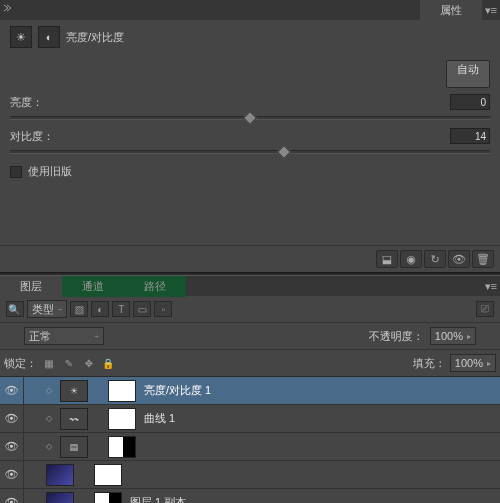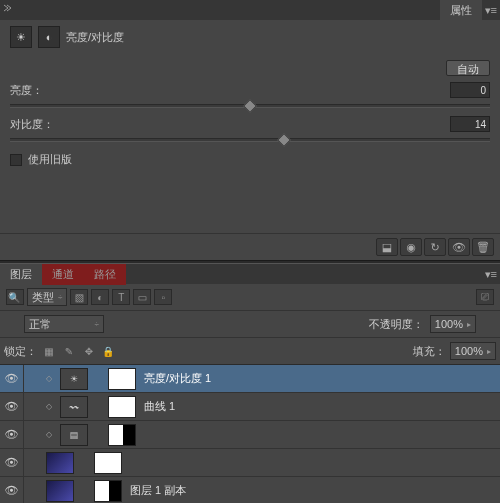--- a/index.html
+++ b/index.html
@@ -1,29 +1,29 @@
 <!DOCTYPE html>
 <html><head>
 <meta charset="utf-8">
 <style>
 *{margin:0;padding:0;box-sizing:border-box;font-family:"Microsoft YaHei",Arial,sans-serif;-webkit-font-smoothing:none}
 body{width:500px;height:503px;background:#454545;color:#ccc;font-size:11px;overflow:hidden}
 .panel{background:#454545}
 .panel-header{background:#363636;height:20px;display:flex;align-items:center}
-.tab{padding:3px 10px;background:#454545;font-size:11px;color:#ccc}
-.tab.inactive{background:#7f1d1d;color:#999}
+.tab{padding:3px 20px;background:#454545;font-size:11px;color:#ccc}
+.tab.inactive{background:#14532d;color:#999}
 .tab.clickable{cursor:pointer}
 .collapse-btn{width:14px;height:14px;margin-left:2px;margin-right:auto;cursor:pointer}
 .menu-btn{width:18px;text-align:center;cursor:pointer;color:#aaa}
 .props-body{padding:6px 10px}
 .adj-title{display:flex;align-items:center;gap:6px;margin-bottom:12px}
 .adj-icon{width:22px;height:22px;background:#333;border:1px solid #222;display:flex;align-items:center;justify-content:center;font-size:11px}
 .row{display:flex;align-items:center;margin:6px 0}
 .row-label{width:60px}
-.auto-btn{margin-left:auto;width:44px;height:16px;background:#585858;border:1px solid #2a2a2a;color:#ddd;font-size:11px;text-align:center;line-height:16px;cursor:pointer;border-radius:2px}
+.auto-btn{margin-left:auto;width:44px;height:28px;background:#585858;border:1px solid #2a2a2a;color:#ddd;font-size:11px;text-align:center;line-height:16px;cursor:pointer;border-radius:2px}
 .num-field{margin-left:auto;width:40px;height:16px;background:#333;border:1px solid #222;color:#ddd;font-size:10px;text-align:right;padding-right:3px}
 .slider-track{position:relative;height:4px;background:#3a3a3a;border-top:1px solid #2a2a2a;border-bottom:1px solid #555;margin:2px 0 8px 0}
 .slider-thumb{position:absolute;top:-4px;width:10px;height:10px;background:#888;border:1px solid #333;transform:translateX(-50%) rotate(45deg)}
 .checkbox-row{display:flex;align-items:center;gap:6px;margin-top:10px}
 .checkbox{width:12px;height:12px;background:#333;border:1px solid #222;cursor:pointer}
 .props-footer{display:flex;justify-content:flex-end;gap:2px;padding:4px 6px;border-top:1px solid #333;margin-top:60px}
 .footer-icon{width:22px;height:18px;display:flex;align-items:center;justify-content:center;cursor:pointer;color:#aaa;background:#3d3d3d;border:1px solid #2a2a2a;border-radius:2px}
 .hr{height:4px;background:#2a2a2a;border-top:1px solid #1a1a1a;border-bottom:1px solid #555}
 .layers-toolbar{padding:4px 6px;display:flex;align-items:center;gap:3px;border-bottom:1px solid #333}
 .dropdown{height:18px;background:#4b4b4b;border:1px solid #2a2a2a;display:flex;align-items:center;padding:0 4px;gap:4px;border-radius:0}

